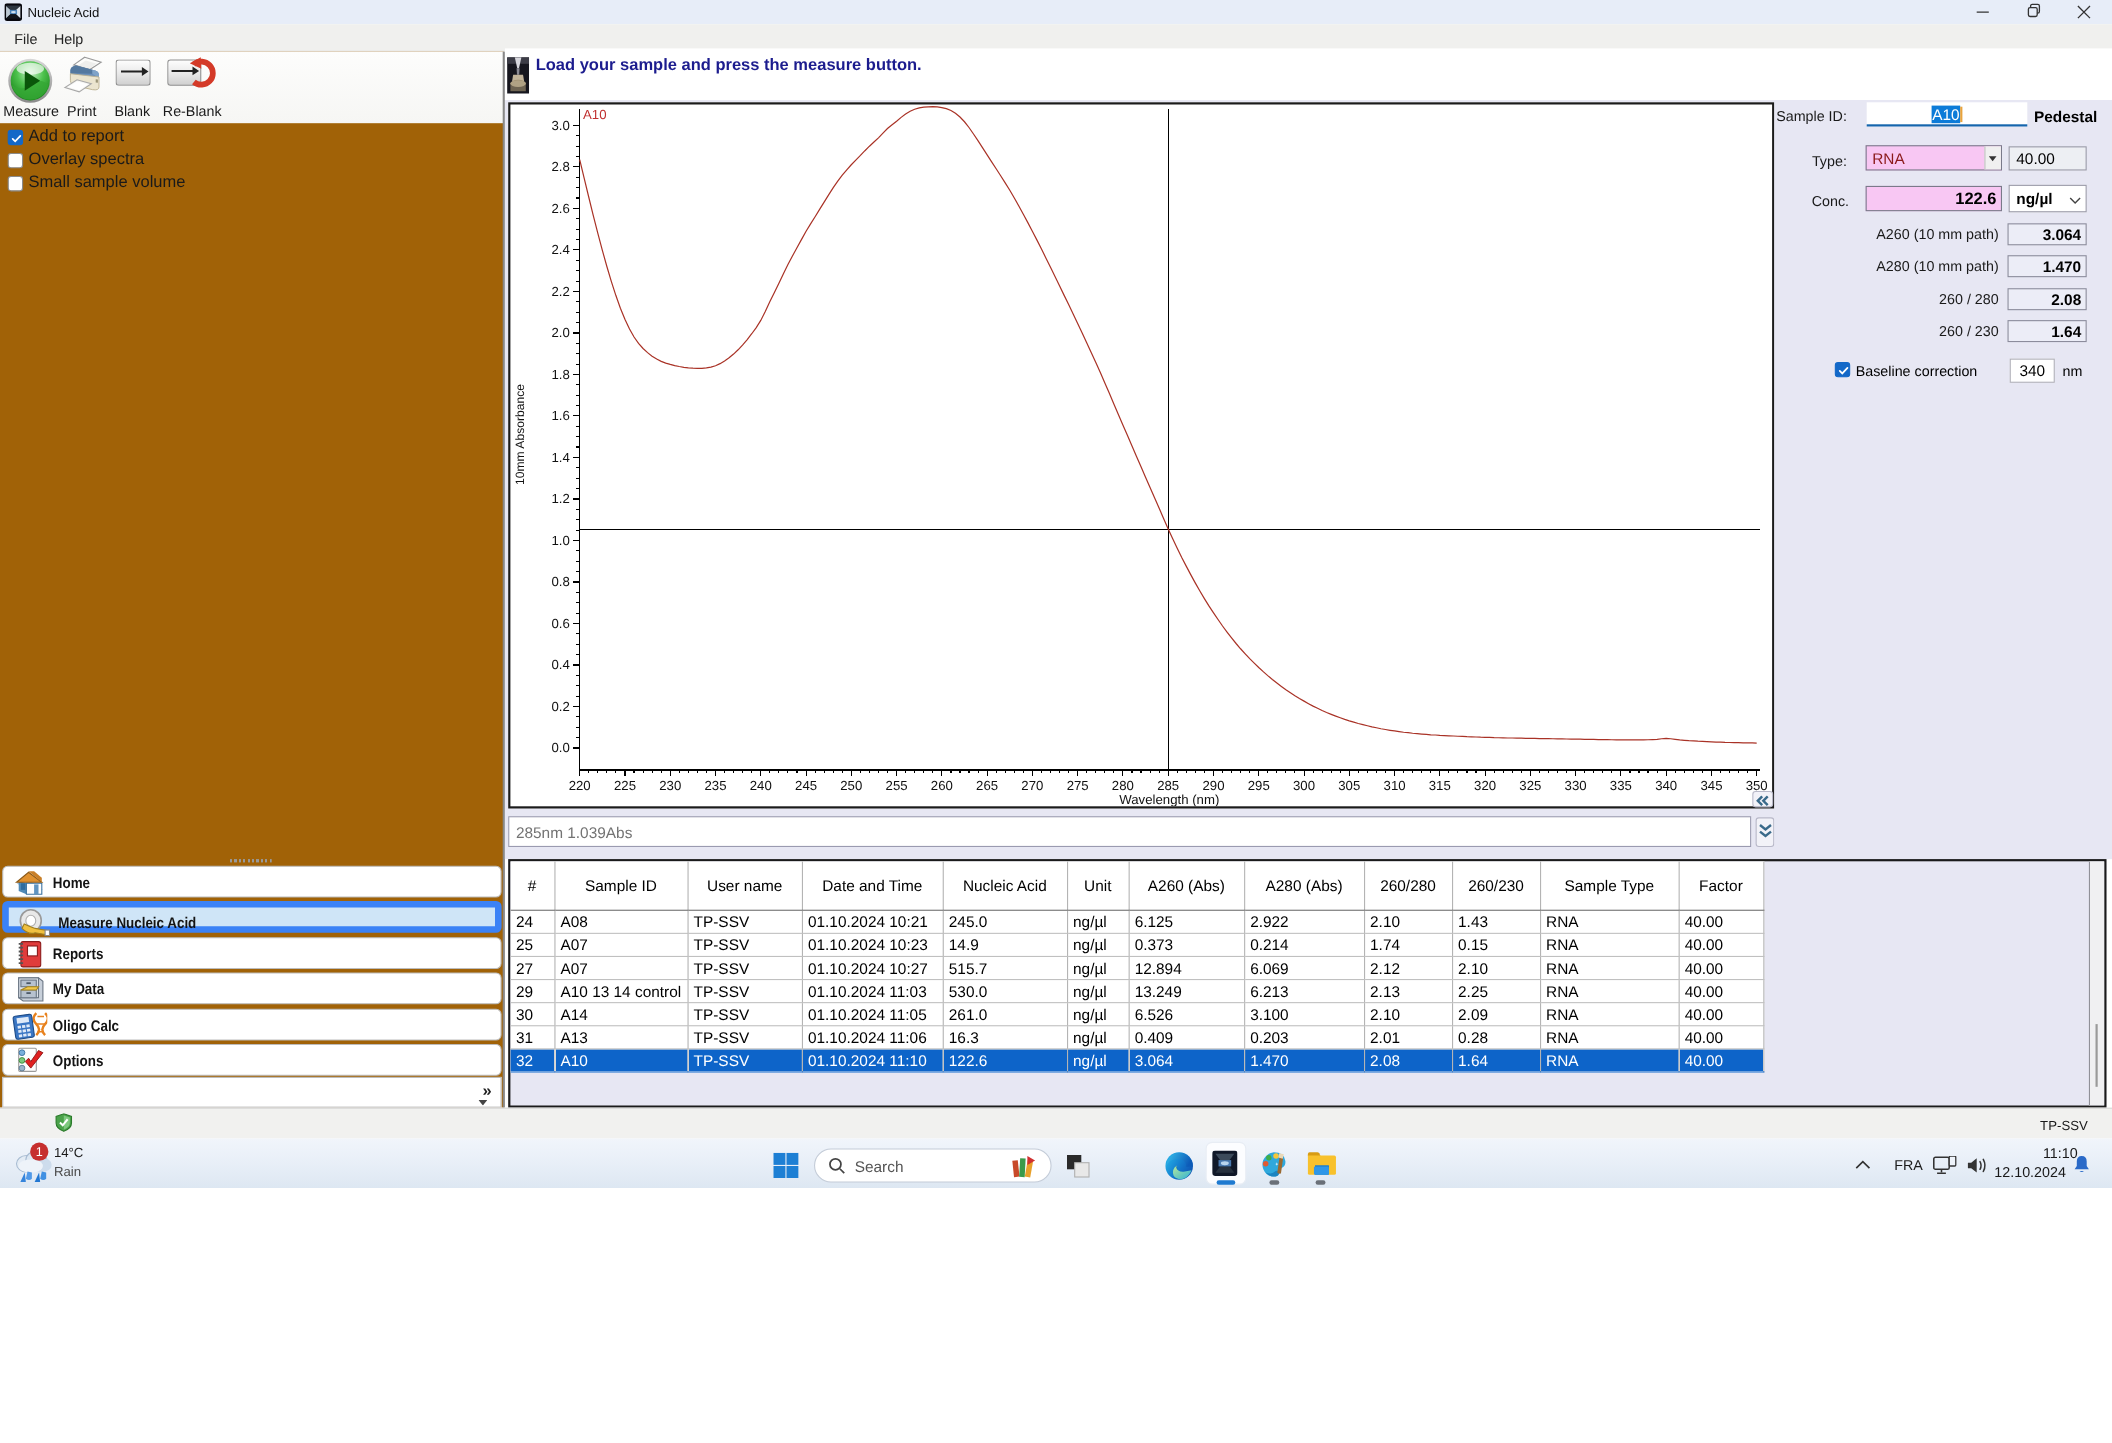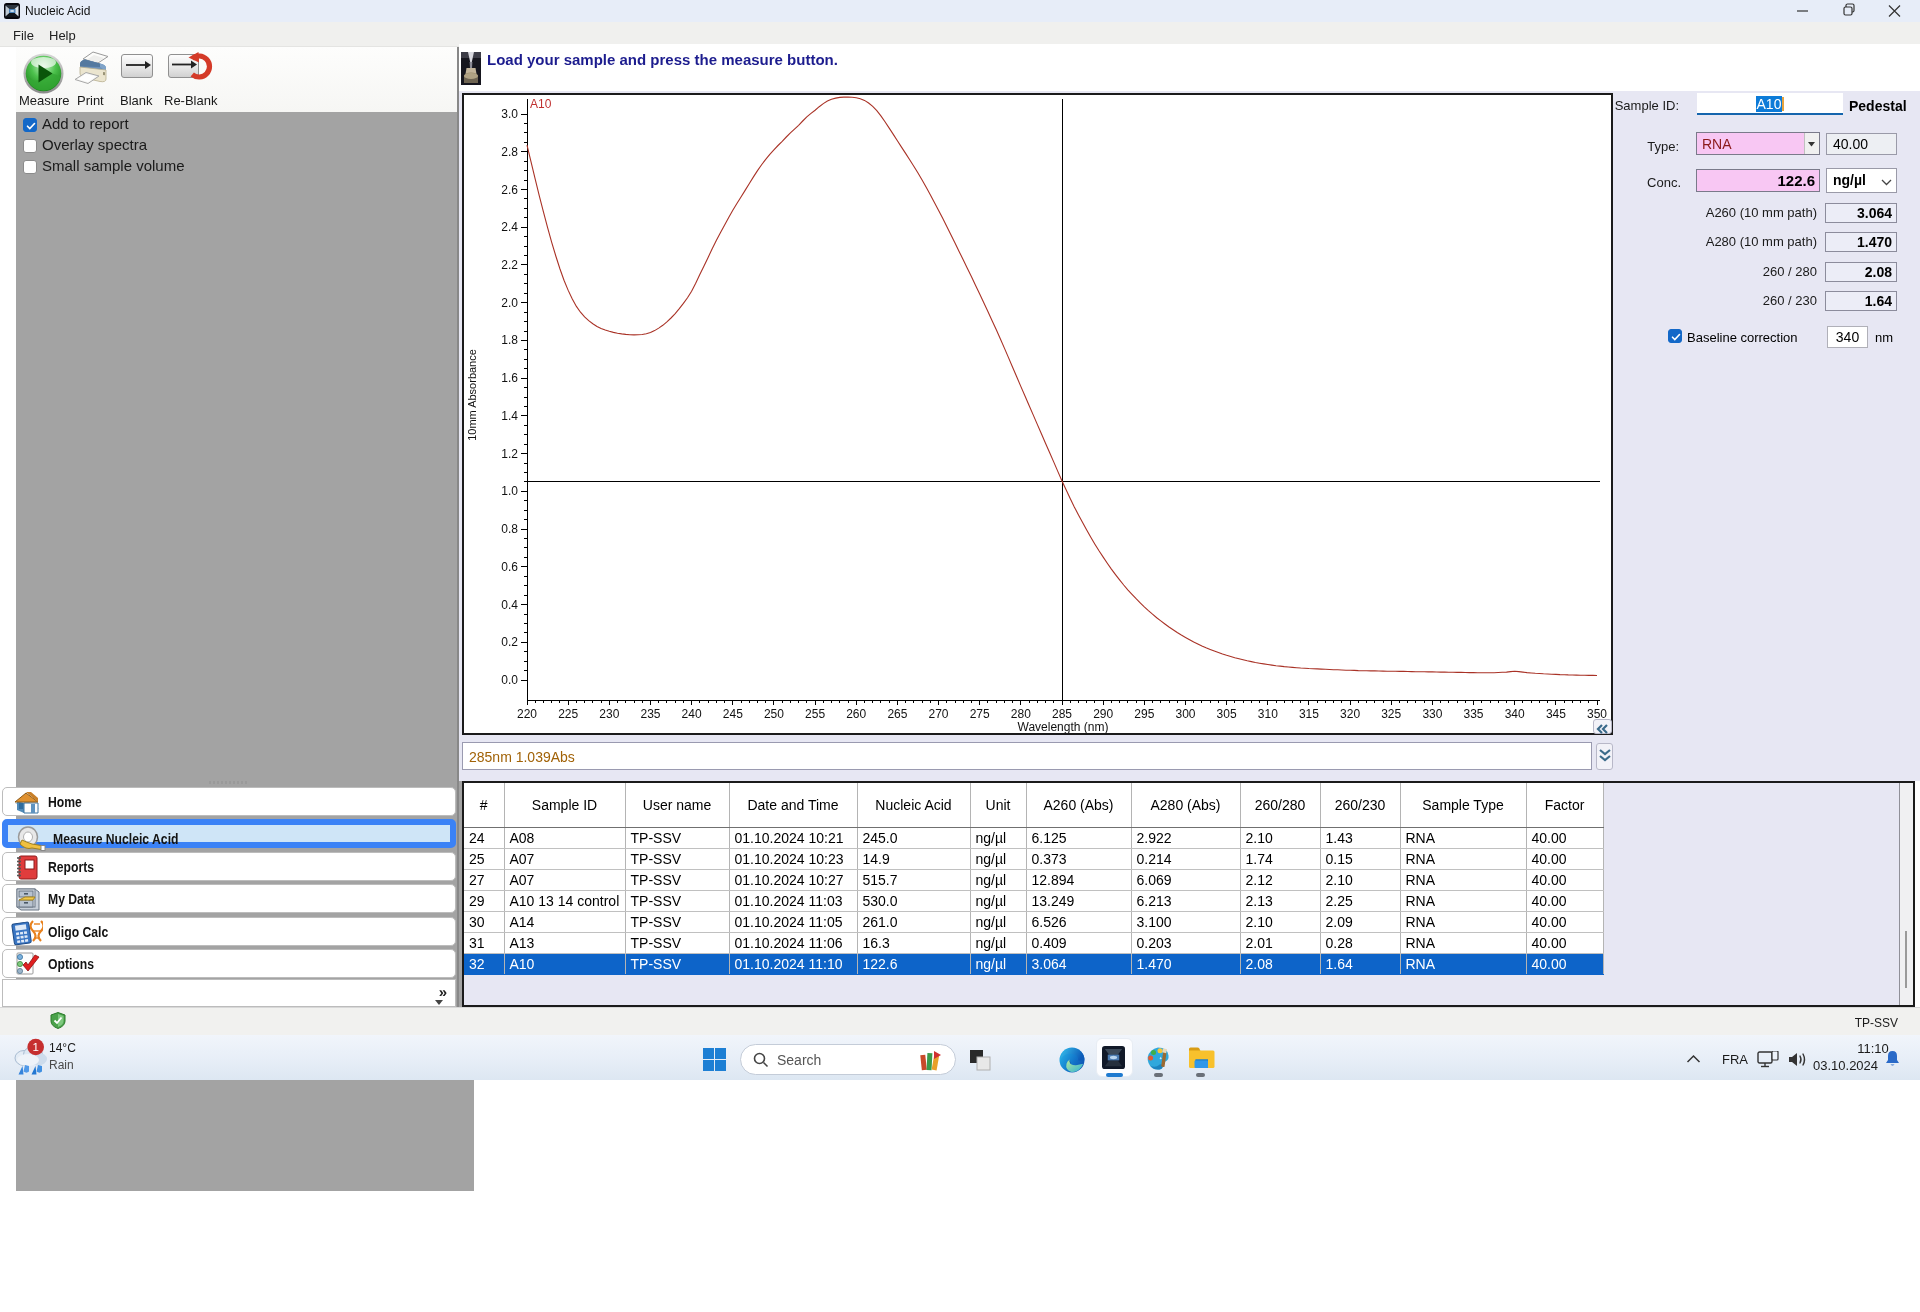--- a/index.html
+++ b/index.html
@@ -2,34 +2,34 @@
 <html><head><meta charset="utf-8"><title>Nucleic Acid</title>
 <style>
 *{margin:0;padding:0;box-sizing:border-box}
 html,body{width:1920px;height:1312px;background:#fff;font-family:"Liberation Sans",sans-serif;overflow:hidden}
 .abs{position:absolute}
 #app{position:absolute;left:0;top:0;width:1920px;height:1035px;background:#fff}
 #titlebar{position:absolute;left:0;top:0;width:1920px;height:22px;background:#e7edf8}
 #titlebar .ttxt{position:absolute;left:25px;top:4px;font-size:12px;color:#111}
 #menubar{position:absolute;left:0;top:22px;width:1920px;height:25px;background:#f0f0ee;border-bottom:1px solid #e4e4e2}
 #menubar span{position:absolute;top:6px;font-size:13px;color:#222}
-#leftcol{position:absolute;left:16px;top:47px;width:458px;height:1144px;background:#a3a3a3}
+#leftcol{position:absolute;left:0;top:47px;width:458px;height:960px;background:#a16207}
 #toolbar{position:absolute;left:0;top:0;width:458px;height:65px;background:linear-gradient(180deg,#fdfdfc,#f6f6f4)}
 .tlabel{position:absolute;top:46px;font-size:13px;color:#1a1a1a}
 .chk{position:absolute;left:7px;width:14px;height:14px;border:1px solid #8a8a8a;border-radius:3px;background:#fefefe}
 .chk.on{background:#1368c8;border-color:#1368c8}
 .chk.on svg{position:absolute;left:1px;top:1px}
 .chklabel{position:absolute;left:26px;font-size:15px;color:#1a1a1a}
 #divider{position:absolute;left:457px;top:47px;width:2px;height:960px;background:#888}
 #msgbar{position:absolute;left:459px;top:44px;width:1461px;height:47px;background:#fff}
 #msgtext{position:absolute;left:487px;top:51px;font-size:15px;font-weight:bold;color:#1c1c8e}
 #rightbg{position:absolute;left:459px;top:91px;width:1461px;height:690px;background:#e7e7f3}
 #chartbox{position:absolute;left:462px;top:93px;width:1151px;height:642px;background:#fff;border:2px solid #1b1b1b}
 #statusline{position:absolute;left:462px;top:742px;width:1130px;height:28px;background:#fff;border:1px solid #9a9ab0}
-#statusline span{position:absolute;left:6px;top:6px;font-size:14px;color:#a16207}
+#statusline span{position:absolute;left:6px;top:6px;font-size:14px;color:#737373}
 #panel{position:absolute;left:1613px;top:91px;width:307px;height:690px;background:#e7e7f3}
 .plabel{position:absolute;font-size:13px;color:#1a1a1a;text-align:right}
 .pvalbox{position:absolute;left:212px;width:72px;height:20px;background:#ecedf7;border:1px solid #8c8c9c;font-size:14px;font-weight:bold;text-align:right;padding:1px 4px 0 0;color:#000}
 #tablebox{position:absolute;left:462px;top:781px;width:1453px;height:226px;background:#e7e7f3;border:2px solid #1b1b1b;overflow:hidden}
 table.grid{border-collapse:collapse;table-layout:fixed;background:#fff;font-size:14px;color:#000}
 table.grid td,table.grid th{border-right:1px solid #b4b4b4;border-bottom:1px solid #c0c0c0;padding:0 0 0 5px;text-align:left;font-weight:normal;white-space:nowrap;overflow:hidden}
 table.grid th{height:21px;border-bottom:1px solid #707070}
 table.grid td{height:21px}
 tr.sel td{background:#0d64c9;color:#fff;border-bottom-color:#0d64c9}
 #statusstrip{position:absolute;left:0;top:1007px;width:1920px;height:28px;background:#f1f1ef;border-top:1px solid #d8d8d8}
@@ -776,18 +776,18 @@
   <rect x="1" y="1" width="14" height="11" rx="1.5" fill="none" stroke="#333" stroke-width="1.4"></rect>
   <line x1="8" y1="12" x2="8" y2="15" stroke="#333" stroke-width="1.4"></line>
       <line x1="4" y1="15.5" x2="12" y2="15.5" stroke="#333" stroke-width="1.4"></line>
   <rect x="15" y="0" width="6" height="9" rx="1" fill="#eef3fa" stroke="#333" stroke-width="1.2"></rect>
 </svg>
 <svg class="abs" style="left:1788px;top:16px" width="20" height="17" viewBox="0 0 20 17">
   <path d="M1 6 L4 6 L9 2 L9 15 L4 11 L1 11 Z" fill="#333"></path>
   <path d="M12 5 Q14 8.5 12 12 M15 3 Q18 8.5 15 14" fill="none" stroke="#333" stroke-width="1.4" stroke-linecap="round"></path>
 </svg>
 <div class="abs" style="left:1843px;top:6px;width:60px;font-size:13px;color:#1a1a1a;text-align:center">11:10</div>
-<div class="abs" style="left:1813px;top:23px;font-size:13px;color:#1a1a1a">03.10.2024</div>
+<div class="abs" style="left:1813px;top:23px;font-size:13px;color:#1a1a1a">12.10.2024</div>
 <svg class="abs" style="left:1884px;top:15px" width="17" height="18" viewBox="0 0 17 18">
   <path d="M8.5 1 Q13 1 13 6 L13 10 L15 13 L2 13 L4 10 L4 6 Q4 1 8.5 1 Z" fill="#2a6ac8"></path>
   <path d="M6.5 14.5 Q8.5 16.5 10.5 14.5 Z" fill="#2a6ac8"></path>
 </svg>
   </div>
 
 </body></html>

